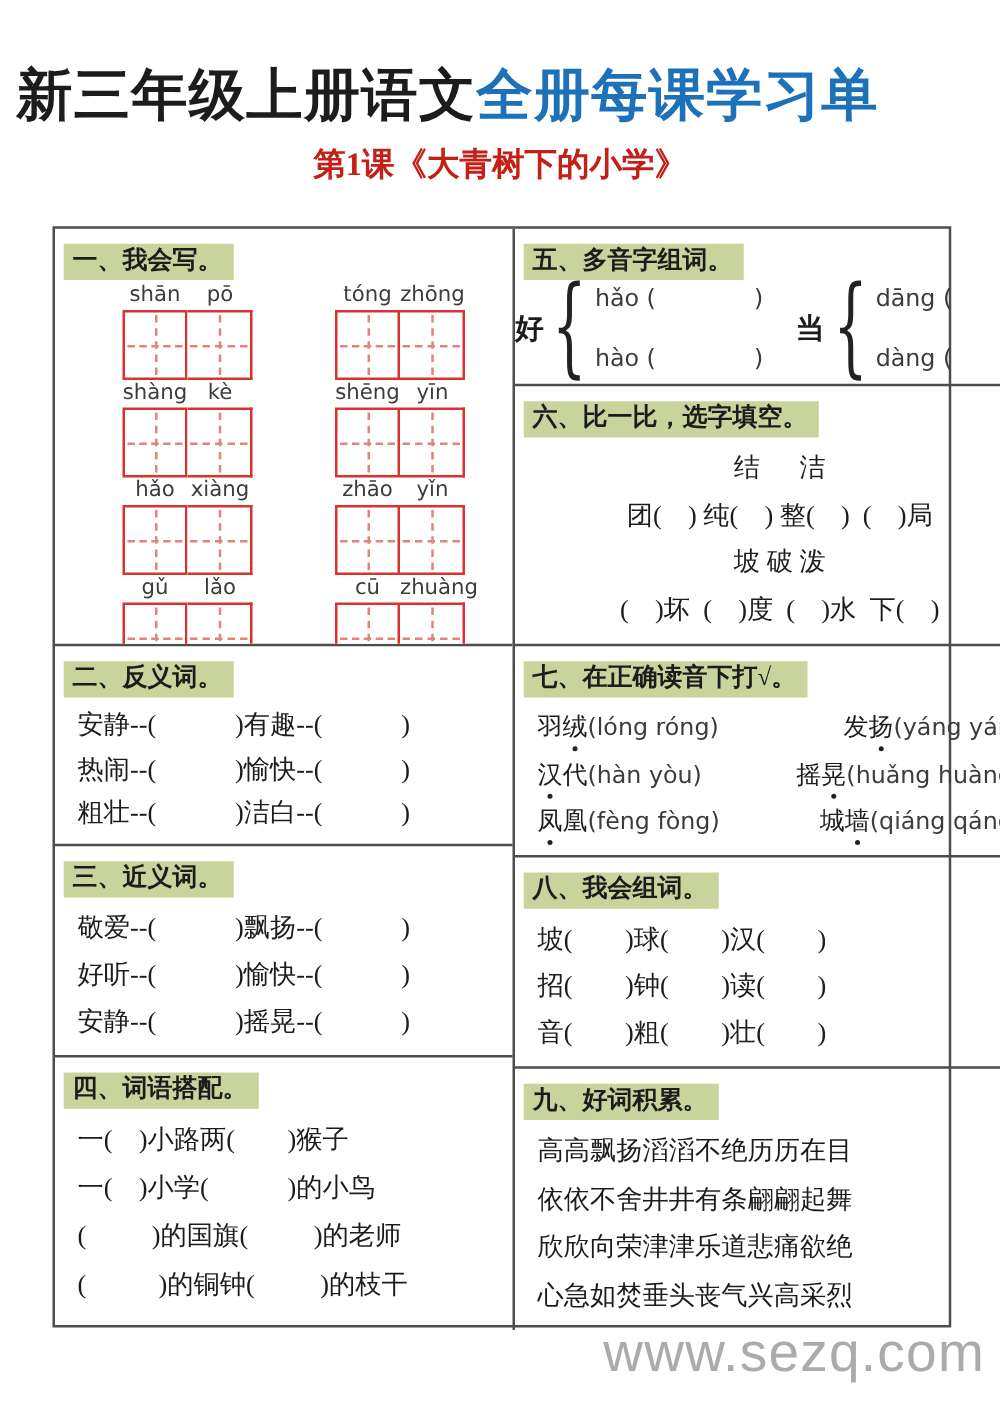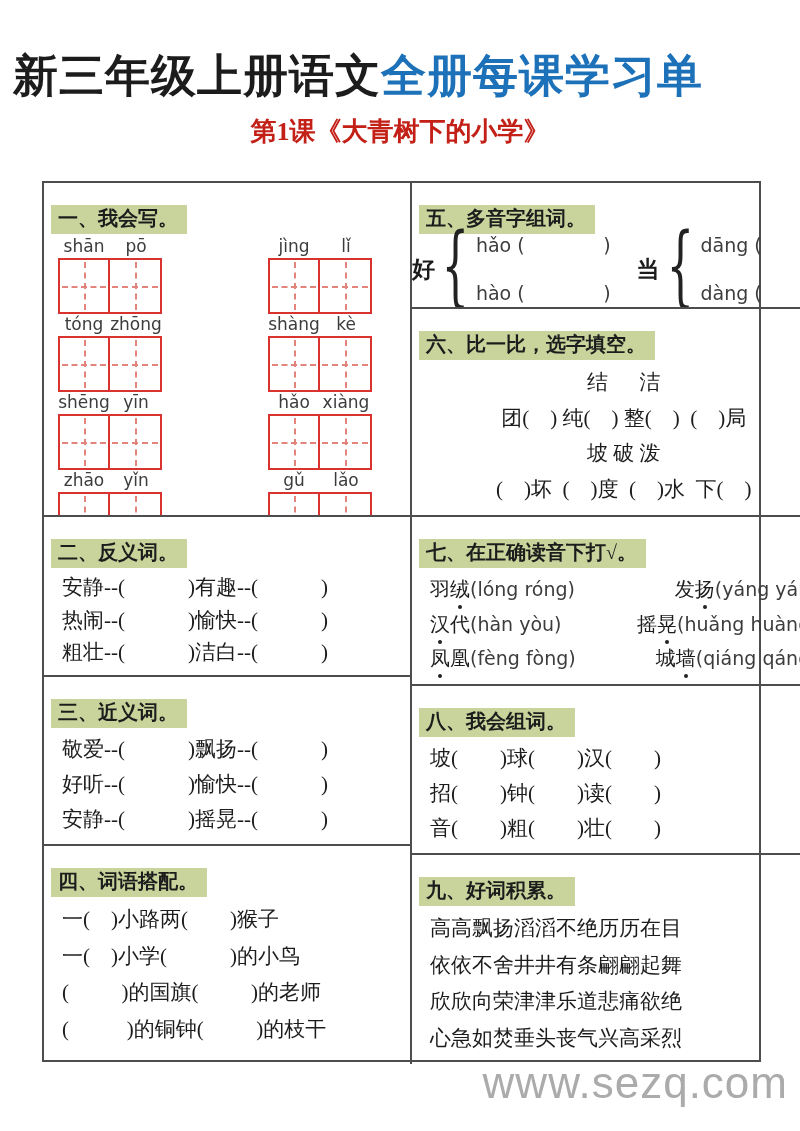--- a/index.html
+++ b/index.html
@@ -19,27 +19,27 @@
   .subtitle{position:absolute;top:114px;left:0;width:800px;text-align:center;
             font-size:26px;font-weight:900;color:var(--heading_red);white-space:nowrap;}
 
   
   .sheet{position:absolute;left:42px;top:181px;width:719px;height:881px;
          border:2px solid var(--table_border);display:grid;grid-template-columns:366px 1fr;}
   .col{display:flex;flex-direction:column;}
   .col.right{border-left:2px solid var(--table_border);}
   section{border-bottom:2px solid var(--table_border);overflow:hidden;display:flex;flex-direction:column;}
   section.last{border-bottom:none;}
-  .hdr{align-self:flex-start;margin:22px 0 0 7px;padding:1px 9px 3px 7px;
+  .hdr{align-self:flex-start;margin:12px 0 0 7px;padding:1px 9px 3px 7px;
        background:var(--section_bg);font-size:20px;font-weight:900;line-height:1.25;white-space:pre;}
 
   
   .wgroups{flex:1;display:flex;flex-wrap:wrap;justify-content:space-between;
            align-content:space-evenly;padding:2px 14px 6px 14px;}
-  .wg{width:128px;}
+  .wg{width:128px;margin-left:40px;}
   .pins{display:flex;font-family:"DejaVu Sans",sans-serif;color:var(--pinyin_gray);
         font-size:17px;margin-bottom:2px;}
   .pins span{width:52px;text-align:center;white-space:nowrap;}
   .boxes{display:flex;}
   .tian{width:52px;height:56px;border:2px solid var(--grid_red);position:relative;background:#fff;}
   .tian + .tian{border-left:none;}
   .tian::before{content:"";position:absolute;left:50%;top:2px;bottom:2px;
                 border-left:2px dashed var(--grid_dash);}
   .tian::after{content:"";position:absolute;top:50%;left:2px;right:2px;
                border-top:2px dashed var(--grid_dash);}
@@ -92,30 +92,20 @@
                 <span>shān</span>
                 <span>pō</span>
               </div>
             <div class="boxes">
                 <div class="tian"></div>
                 <div class="tian"></div>
               </div>
           </div>
           <div class="wg">
             <div class="pins">
-                <span>jìng</span>
-                <span>lǐ</span>
-              </div>
-            <div class="boxes">
-                <div class="tian"></div>
-                <div class="tian"></div>
-              </div>
-          </div>
-          <div class="wg">
-            <div class="pins">
                 <span>tóng</span>
                 <span>zhōng</span>
               </div>
             <div class="boxes">
                 <div class="tian"></div>
                 <div class="tian"></div>
               </div>
           </div>
           <div class="wg">
             <div class="pins">

